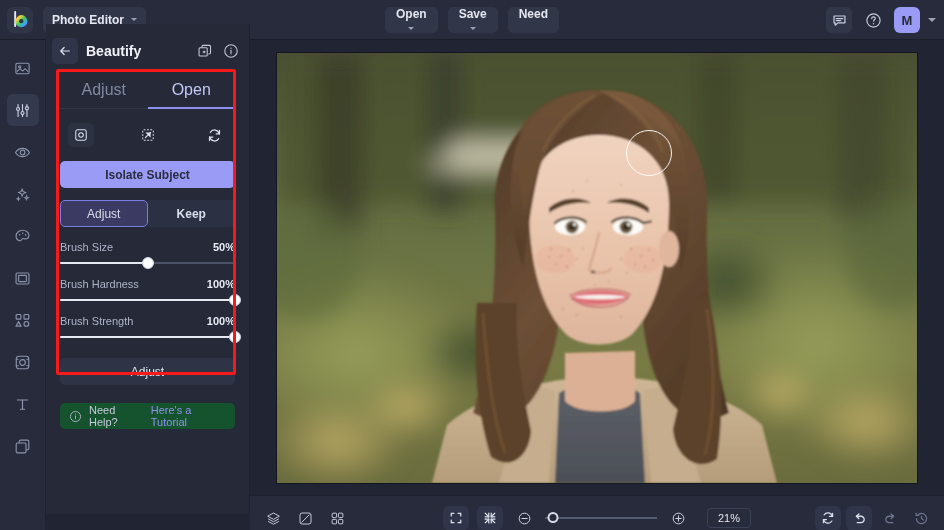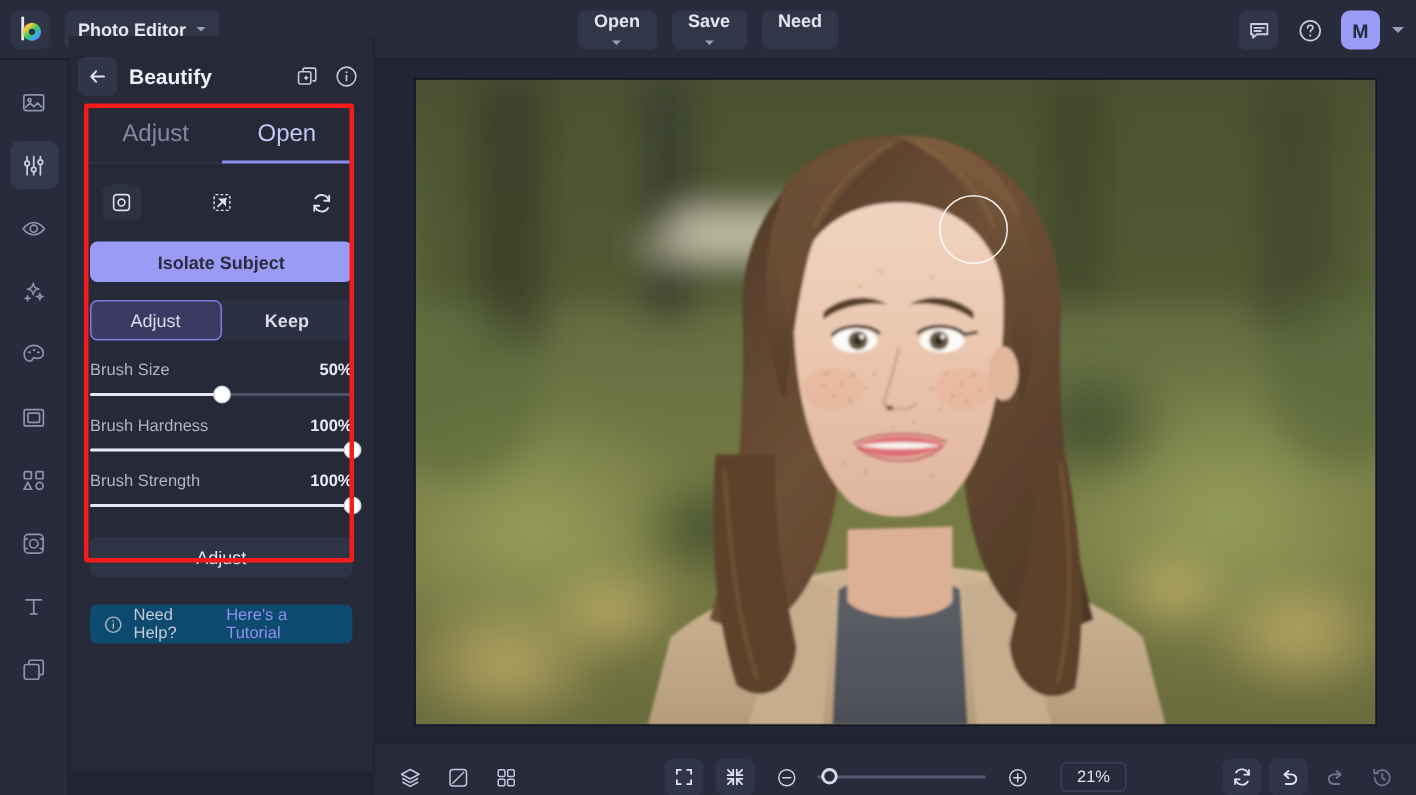--- a/index.html
+++ b/index.html
@@ -141,21 +141,21 @@
   .actions { display: flex; gap: 9px; margin: 20px 14px 0 14px; }
   .act {
     flex: 1; height: 27px; border-radius: 5px; font-size: 12px;
     display: flex; align-items: center; justify-content: center; cursor: pointer;
     border: none; font-family: "Liberation Sans", sans-serif;
   }
   .act.cancel { background: #2e3345; color: #e3e5ef; }
   .act.apply { background: #9a9bf5; color: #2a2d3f; font-weight: bold; }
 
   .help {
-    margin: 18px 14px 12px 14px; height: 26px; border-radius: 5px; background: #0c4a6e;
+    margin: 18px 14px 12px 14px; height: 26px; border-radius: 5px; background: #14532d;
     display: flex; align-items: center; gap: 7px; padding: 0 9px; cursor: pointer;
     font-size: 11px;
   }
   .help .t1 { color: #c6cada; }
   .help .t2 { color: #8f92ef; }
 
   
   .canvas {
     position: absolute; left: 250px; top: 40px; width: 694px; height: 455px;
     background: #212533;

